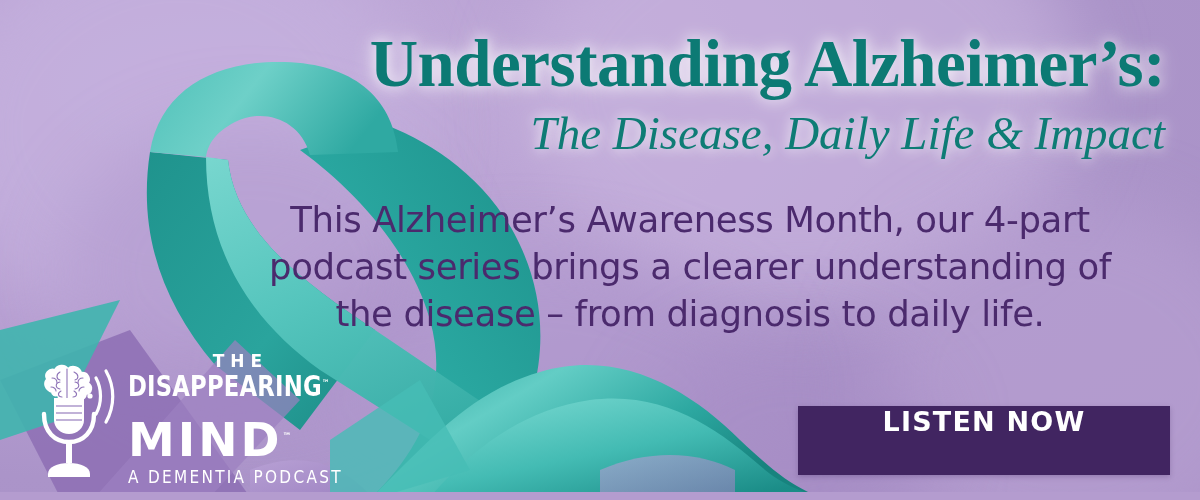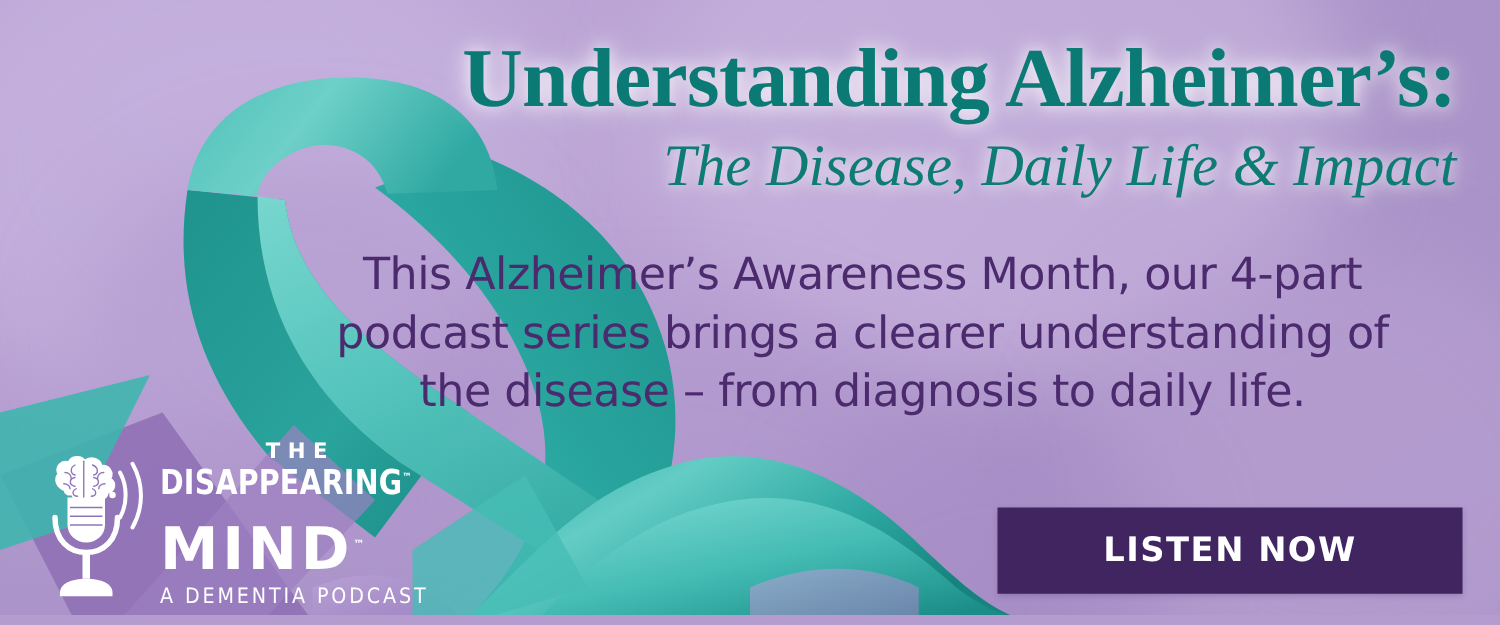--- a/index.html
+++ b/index.html
@@ -64,21 +64,21 @@
     letter-spacing:-0.4px;
     color:#4b2a6d;
     margin:0;
   }
 
   
   .cta{
     position:absolute;left:798px;top:406px;width:372px;height:69px;
     background:#412561;
     border:0;
-    display:flex;align-items:center;justify-content:center;
+    display:flex;justify-content:center;
     cursor:pointer;
     box-shadow:0 2px 5px rgba(60,35,90,.25);
   }
   .cta-label{
     font-family:"DejaVu Sans", sans-serif;
     font-weight:700;
     font-size:27px;
     letter-spacing:1.2px;
     color:#ffffff;
   }

